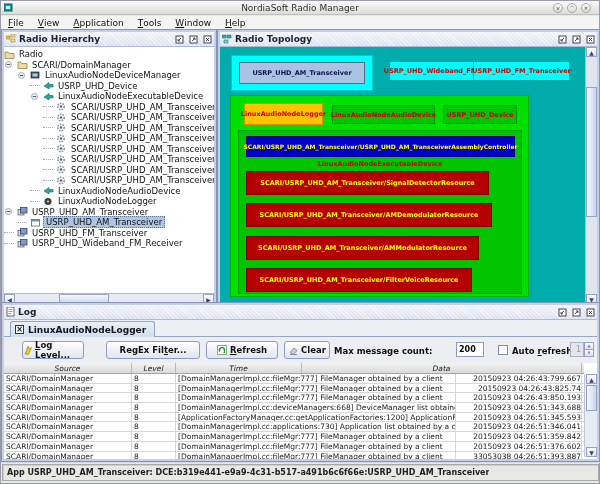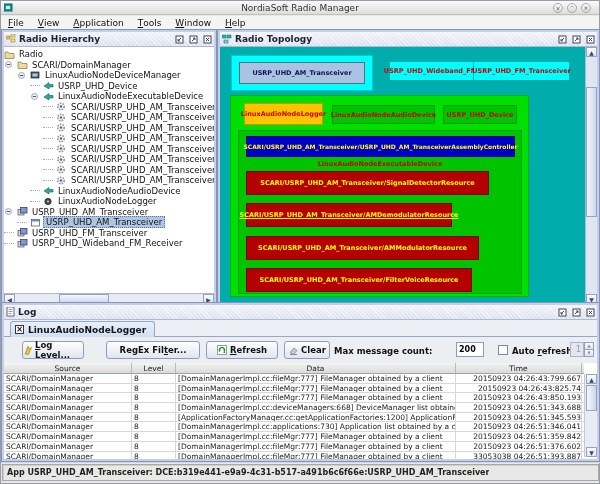--- a/index.html
+++ b/index.html
@@ -67,21 +67,21 @@
   .tb-btn { position:absolute; top:4px; height:18px; border:1px solid #8E9CC0; border-radius:3px; background:linear-gradient(#FEFEFE,#E0E5F0); font-size:8.5px; font-weight:bold; color:#111; display:flex; align-items:center; justify-content:center; gap:3px; }
   .tb-label { position:absolute; top:9px; font-size:8.5px; font-weight:bold; color:#111; white-space:nowrap; }
   .tb-field { position:absolute; top:5px; height:15px; border:1px solid #8E9CC0; background:#fff; font-size:8px; font-family:"DejaVu Sans",sans-serif; padding:0 2px;font-weight:bold; }
   .cbx { position:absolute; top:8px; width:10px; height:10px; border:1px solid #7A8BB0; background:#fff; }
   .spinner { position:absolute; top:5px; width:24px; height:15px; }
   .spin-val { position:absolute; left:0; top:0; width:14px; height:15px; border:1px solid #AAB2C6; background:#E4E6EC; color:#999; font-size:8px; text-align:right; padding:2px 2px 0 0; }
   .spin-btn { position:absolute; left:14px; width:10px; height:8px; background:linear-gradient(#FBFCFE,#DDE3F2); border:1px solid #93A2C6; font-size:4px; line-height:6px; text-align:center; color:#889; }
   .spin-up { top:0; } .spin-dn { top:7px; }
 
   .log-table { position:absolute; left:0; top:58px; right:13px; bottom:0; background:#fff; overflow:hidden; }
-  .thead { display:flex; height:11px; background:linear-gradient(#F4F4F2,#DADAD8); border-bottom:1px solid #9AA; }
+  .thead { display:flex; height:11px; background:linear-gradient(#F4F4F2,#DADAD8); border-bottom:1px solid #9AA;font-style:italic; }
   .th { font-size:7.5px; color:#222; text-align:center; border-right:1px solid #B8B8B6; line-height:11px; overflow:hidden; }
   .trow { display:flex; height:9.7px; border-bottom:1px solid #D8D8D6; }
   .td { font-size:7.5px; color:#222; line-height:9.5px; white-space:nowrap; overflow:hidden; border-right:1px solid #D8D8D6; padding-left:2px; }
   .td.time { text-align:right; padding-left:0; }
   .log-vsb { position:absolute; right:0; top:69px; width:13px; bottom:2px; background:#E8EBF4; border-left:1px solid #C0C8DC; }
   .log-vsb .up { left:1px; top:0; width:11px; }
   .log-vsb .down { left:1px; bottom:0; width:11px; }
   .log-vsb .vthumb { position:absolute; left:1px; top:11px; width:11px; height:26px; background:linear-gradient(90deg,#F4F7FD,#CBD6EE); border:1px solid #93A2C6; }
 
   
@@ -451,21 +451,21 @@
 
       <div class="group" style="left:10px; top:48px; width:299px; height:202px;">
         <div class="tnode orange-node" style="left:13px; top:7px; width:79px; height:22px;">LinuxAudioNodeLogger</div>
         <div class="tnode green-node" style="left:101px; top:9px; width:103px; height:19px;">LinuxAudioNodeAudioDevice</div>
         <div class="tnode green-node" style="left:212px; top:9px; width:74px; height:19px;">USRP_UHD_Device</div>
         <div class="exec" style="left:7px; top:34px; width:284px; height:164px;">
           <div class="tnode blue-node" style="left:7px; top:5px; width:269px; height:21px;">SCARI/USRP_UHD_AM_Transceiver/USRP_UHD_AM_TransceiverAssemblyController</div>
           <div class="exec-label" style="top:29px;">LinuxAudioNodeExecutableDevice</div>
           <div id="resources">
               <div class="tnode red-node" style="left: 7px; top: 40px; width: 243px; height: 24px;">SCARI/USRP_UHD_AM_Transceiver/SignalDetectorResource</div>
-              <div class="tnode red-node" style="left: 7px; top: 72px; width: 206px; height: 24px; text-decoration: underline;">SCARI/USRP_UHD_AM_Transceiver/AMDemodulatorResource</div>
+              <div class="tnode red-node" style="left: 7px; top: 72px; width: 246px; height: 24px;">SCARI/USRP_UHD_AM_Transceiver/AMDemodulatorResource</div>
               <div class="tnode red-node" style="left: 7px; top: 105px; width: 233px; height: 24px;">SCARI/USRP_UHD_AM_Transceiver/AMModulatorResource</div>
               <div class="tnode red-node" style="left: 7px; top: 137px; width: 226px; height: 24px;">SCARI/USRP_UHD_AM_Transceiver/FilterVoiceResource</div>
             </div>
         </div>
       </div>
     </div>
     <div class="vsb">
       <span class="sb-btn up">▲</span>
       <span class="vthumb"></span>
       <span class="sb-btn down">▼</span>
@@ -546,22 +546,22 @@
               <path d="M2 9.5 h7" stroke="#889"></path>
             </svg>
           </span>
           <span>Clear</span>
         </div>
       </div>
     <div class="log-table">
       <div class="thead" id="thead">
           <div class="th" style="width: 128px;">Source</div>
           <div class="th" style="width: 44px;">Level</div>
+          <div class="th" style="width: 126px;">Time</div>
           <div class="th" style="width: 280px;">Data</div>
-          <div class="th" style="width: 126px;">Time</div>
         </div>
       <div id="tbody">
           <div class="trow">
             <div class="td" style="width: 128px;">SCARI/DomainManager</div>
             <div class="td" style="width: 44px;">8</div>
             <div class="td" style="width: 280px;">[DomainManagerImpl.cc:fileMgr:777] FileManager obtained by a client</div>
             <div class="td time" style="width: 126px;">20150923 04:26:43:799.667</div>
           </div>
           <div class="trow">
             <div class="td" style="width: 128px;">SCARI/DomainManager</div>

